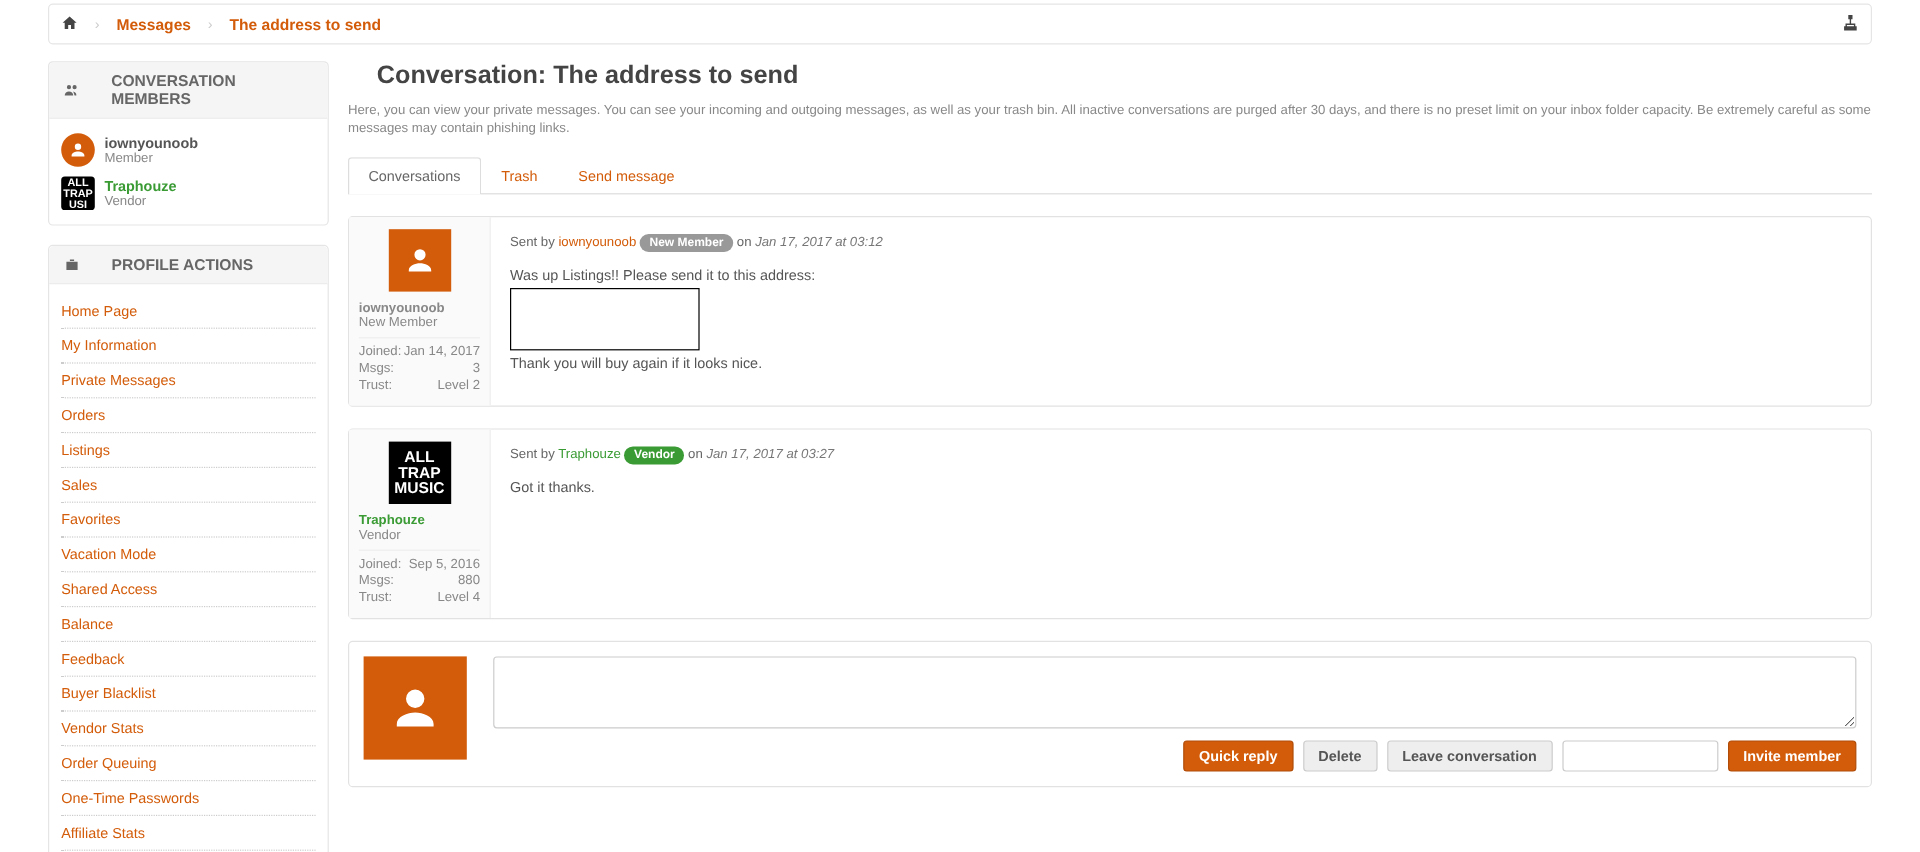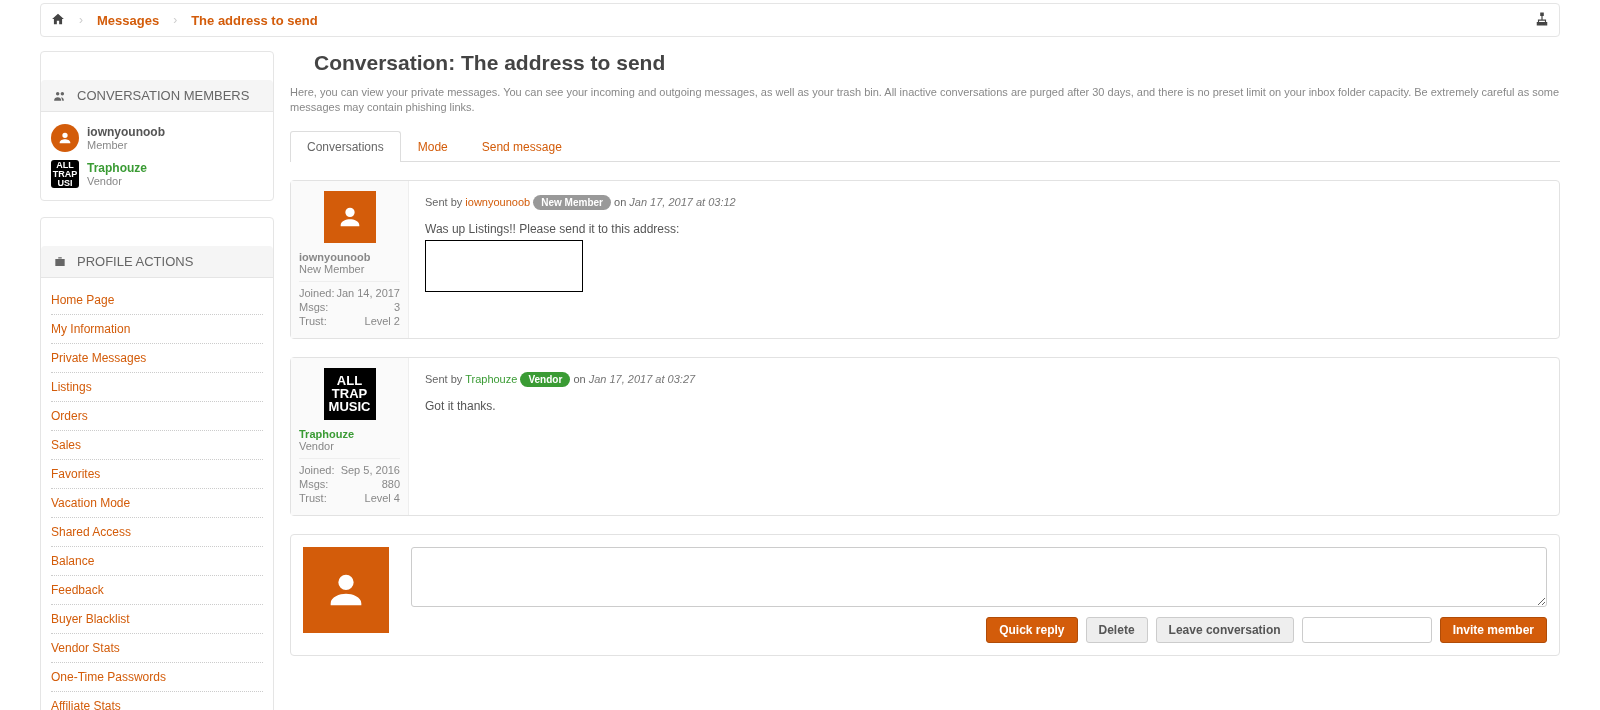--- a/index.html
+++ b/index.html
@@ -12,21 +12,21 @@
     .crumbs .home { color: #444; font-size: 14px; }
     .crumbs a { font-weight: bold; font-size: 13px; }
     .crumbs .spacer { flex: 1; }
     .crumbs .tree { color: #555; }
     
     .layout { display: flex; gap: 16px; align-items: flex-start; }
     .side { width: 234px; flex-shrink: 0; }
     .main { flex: 1; }
     
     .panel { border: 1px solid #e5e5e5; border-radius: 4px; margin-bottom: 16px; background: #fff; }
-    .panel-head { background: #f5f5f5; padding: 8px 10px; border-bottom: 1px solid #e5e5e5; display: flex; align-items: center; gap: 8px; font-weight: normal; color: #666; font-size: 13px; border-radius: 4px 4px 0 0; margin-top: 28px; }
+    .panel-head { background: #f5f5f5; padding: 8px 10px; border-bottom: 1px solid #e5e5e5; display: flex; align-items: center; gap: 24px; font-weight: bold; color: #666; font-size: 13px; border-radius: 4px 4px 0 0; }
     .panel-head svg { width: 18px; height: 14px; fill: #666; }
     .panel-body { padding: 8px 10px; }
     
     .member { display: flex; gap: 8px; align-items: center; padding: 4px 0; }
     .member .av { width: 28px; height: 28px; background: #d35c0a; border-radius: 50%; display: flex; align-items: center; justify-content: center; }
     .member .av svg { width: 16px; height: 16px; fill: #fff; }
     .member .av.img { background: #000; color: #fff; font-size: 9px; font-weight: bold; line-height: 9px; text-align: center; border-radius: 3px; }
     .member .nm { font-weight: bold; font-size: 12px; }
     .member .nm.vend { color: #3a9b34; }
     .member .role { color: #888; font-size: 11px; }
@@ -132,43 +132,44 @@
         <div class="panel-head">
           <svg viewBox="0 0 24 24">
               <path d="M9 4h6v2H9zM4 7h16v12H4z"></path>
             </svg>
           <span>PROFILE ACTIONS</span>
         </div>
         <div class="panel-body actions" id="actions-body">
             <a href="#">Home Page</a>
             <a href="#">My Information</a>
             <a href="#">Private Messages</a>
+            <a href="#">Orders</a>
             <a href="#">Listings</a>
-            <a href="#">Orders</a>
             <a href="#">Sales</a>
             <a href="#">Favorites</a>
             <a href="#">Vacation Mode</a>
             <a href="#">Shared Access</a>
             <a href="#">Balance</a>
             <a href="#">Feedback</a>
             <a href="#">Buyer Blacklist</a>
             <a href="#">Vendor Stats</a>
+            <a href="#">Order Queuing</a>
             <a href="#">One-Time Passwords</a>
             <a href="#">Affiliate Stats</a>
           </div>
       </div>
     </div>
 
     <div class="main">
       <h1>Conversation: The address to send</h1>
       <p class="desc">Here, you can view your private messages. You can see your incoming and outgoing messages, as well as your trash bin. All inactive conversations are purged after 30 days, and there is no preset limit on your inbox folder capacity. Be extremely careful as some messages may contain phishing links.</p>
 
       <div class="tabs">
         <div class="tab active">Conversations</div>
-        <div class="tab">Mode</div>
+        <div class="tab">Trash</div>
         <div class="tab">Send message</div>
       </div>
 
       <div id="messages-container">
           <div class="msg">
             <div class="msg-user">
               <div class="big-av">
                 <svg viewBox="0 0 24 24">
                   <path d="M12 12a4 4 0 100-8 4 4 0 000 8zm0 2c-3.3 0-8 1.7-8 5v1h16v-1c0-3.3-4.7-5-8-5z"></path>
                 </svg>
@@ -186,20 +187,21 @@
               <div class="stat">
                 <span>Trust:</span>
                 <span>Level 2</span>
               </div>
             </div>
             <div class="msg-body">
               <div class="msg-meta">Sent by <span class="sender ">iownyounoob</span> <span class="badge grey">New Member</span> on <em>Jan 17, 2017 at 03:12</em></div>
               <div class="msg-text">
                 <div>Was up Listings!! Please send it to this address:</div>
                 <div class="redact"></div>
+                <div>Thank you will buy again if it looks nice.</div>
               </div>
             </div>
           </div>
           <div class="msg">
             <div class="msg-user">
               <div class="big-av img">ALL<br>TRAP<br>MUSIC</div>
               <div class="uname vend">Traphouze</div>
               <div class="urole">Vendor</div>
               <div class="stat">
                 <span>Joined:</span>

